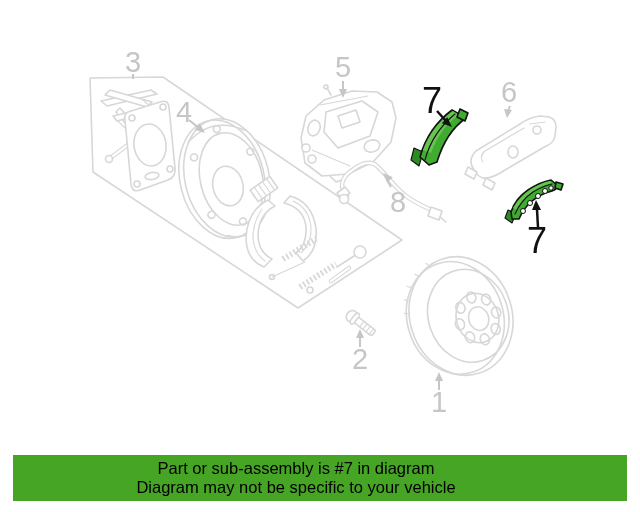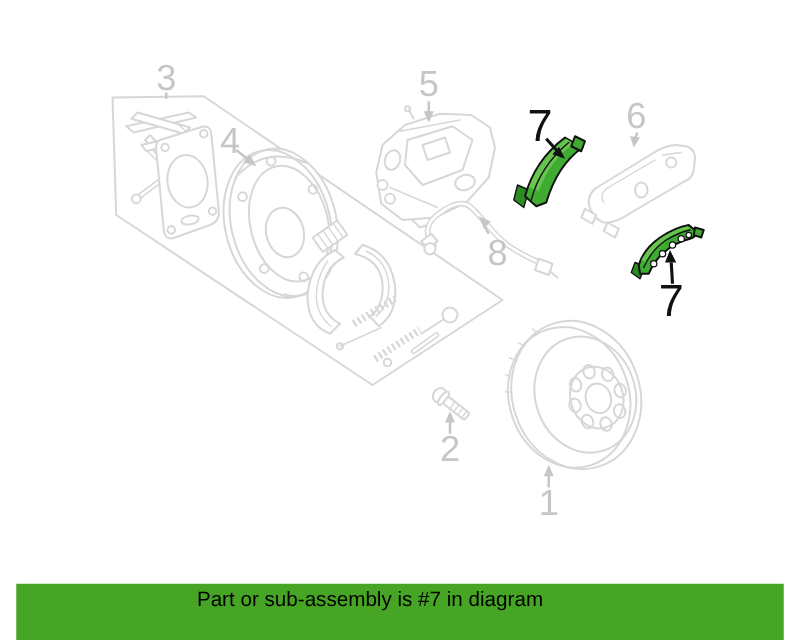--- a/index.html
+++ b/index.html
@@ -34,21 +34,21 @@
   .karrow{stroke:var(--ink);stroke-width:2.5;fill:none;}
   .khead {fill:var(--ink);stroke:none;}
 
   
   .pad      {fill:var(--pad-green);stroke:var(--ink);stroke-width:1.6;stroke-linejoin:round;}
   .pad-light{fill:var(--pad-green-light);stroke:none;}
   .pad-dark {fill:var(--pad-green-dark);stroke:var(--ink);stroke-width:1.1;stroke-linejoin:round;}
   .pad-line {stroke:var(--ink);stroke-width:1.1;fill:none;stroke-linecap:round;}
   .pad-hole {fill:#fff;stroke:var(--ink);stroke-width:1;}
 
-  .banner{position:absolute;left:13px;top:455px;width:614px;height:46px;background:var(--banner-green);margin-top:12px;}
+  .banner{position:absolute;left:13px;top:455px;width:614px;height:46px;background:var(--banner-green);}
   .banner-text{margin-right:48px;padding-top:4px;text-align:center;color:var(--banner-text);font-size:16.5px;line-height:19px;}
 </style>
 </head>
 <body>
 
 <div class="stage">
 
 <svg class="diagram-svg" width="640" height="452" viewBox="0 0 640 452">
 
   <g>
@@ -249,16 +249,17 @@
   <text class="lbl-hl" x="537" y="253">7</text>
   <g>
     <line class="karrow" x1="538" y1="227" x2="537" y2="210"></line>
     <polygon class="khead" points="536,200 532,210 541,210"></polygon>
   </g>
 </svg>
 
   <div class="banner">
     <div class="banner-text">
       <div>Part or sub-assembly is #7 in diagram</div>
+      <div>Diagram may not be specific to your vehicle</div>
     </div>
   </div>
 
 </div>
 
 </body></html>

